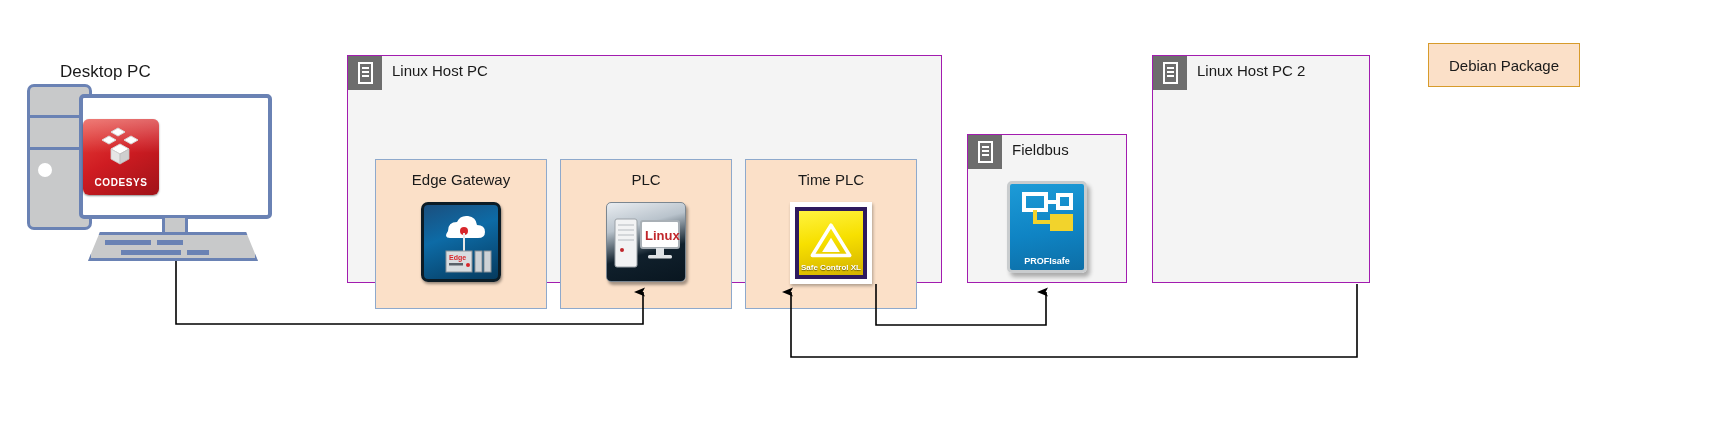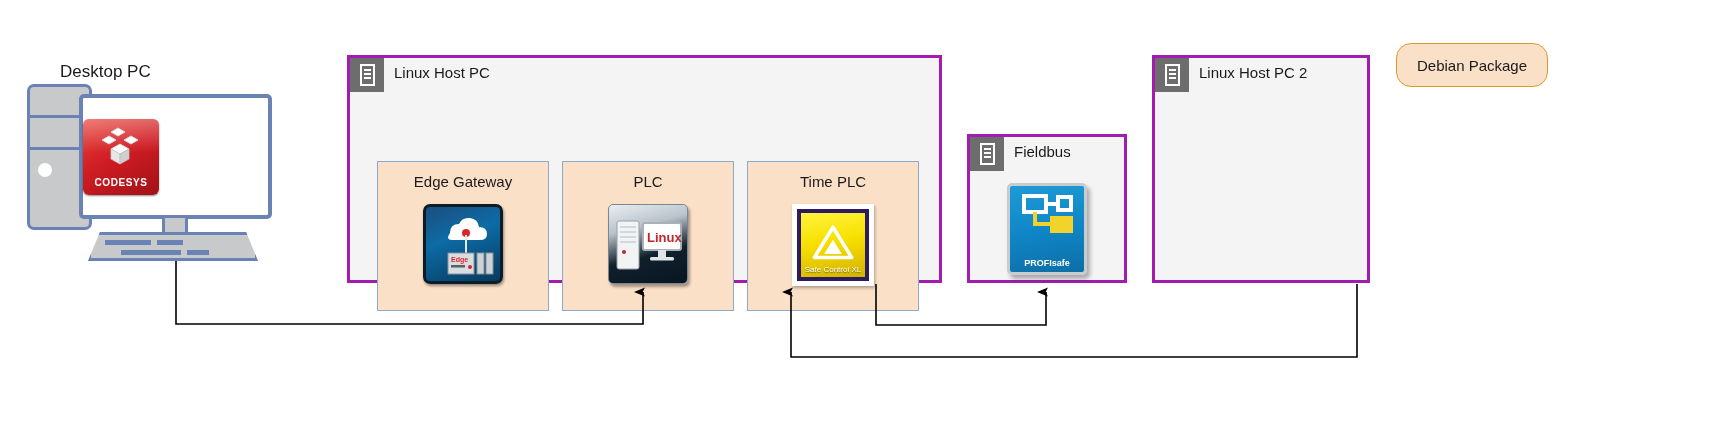--- a/index.html
+++ b/index.html
@@ -101,21 +101,21 @@
     position:absolute;left:0;bottom:7px;width:100%;
     text-align:center;
     font-size:10px;font-weight:bold;color:#ffffff;
     letter-spacing:.6px;
   }
 
   
   .node{
     position:absolute;
     background:#f4f4f4;
-    border:3px solid #a21caf;
+    border:1px solid #a21caf;
     box-sizing:border-box;
   }
   .node-tab{
     position:absolute;
     left:0; top:0;
     width:34px; height:34px;
     background:#6d6d6d;
     display:flex;align-items:center;justify-content:center;
   }
   .node-title{
@@ -187,21 +187,21 @@
   }
   .ico-safeplc .inner{
     width:100%;height:100%;
     background:linear-gradient(170deg,#fff33f 0%,#f7e000 45%,#d4b200 100%);
     border:4px solid #2e1a5e;
     box-sizing:border-box;
     position:relative;
   }
   .ico-safeplc .cap{
     position:absolute;left:0;right:0;bottom:3px;
-    text-align:center;font-size:8px;font-weight:normal;color:#ffffff;
+    text-align:center;font-size:8px;font-weight:bold;color:#ffffff;
     text-shadow:0 1px 1px rgba(0,0,0,.5);
     white-space:nowrap;
   }
   
   .ico-profisafe{
     width:80px;height:92px;border-radius:5px;
     background:linear-gradient(170deg,#1d9bd7 0%,#0f84c4 55%,#0d6ea6 100%);
     border:3px solid #c9ccce;
     box-sizing:border-box;
     position:relative;overflow:hidden;
@@ -376,21 +376,21 @@
       <div class="server">
           <s style="top:3px;"></s>
           <s style="top:7px;"></s>
           <s style="top:11px;"></s>
         </div>
     </div>
     <div class="node-title">Linux Host PC 2</div>
 
   </div>
 
-  <div class="pkg" style="left:1396px;top:43px;width:152px;height:44px;border-radius:15px;">Debian Package</div>
+  <div class="pkg" style="left:1428px;top:43px;width:152px;height:44px;">Debian Package</div>
 
   <svg class="conn">
     <defs>
       <marker id="ah" markerWidth="11" markerHeight="11" refX="5" refY="9" orient="auto" markerUnits="userSpaceOnUse">
         <path d="M5 0 L9.5 11 L5 8.6 L0.5 11 Z" fill="#000000"></path>
       </marker>
     </defs>
 
     <path d="M176 261 L176 324 L643 324 L643 292" fill="none" stroke="#000000" stroke-width="1.6" marker-end="url(#ah)"></path>
 

